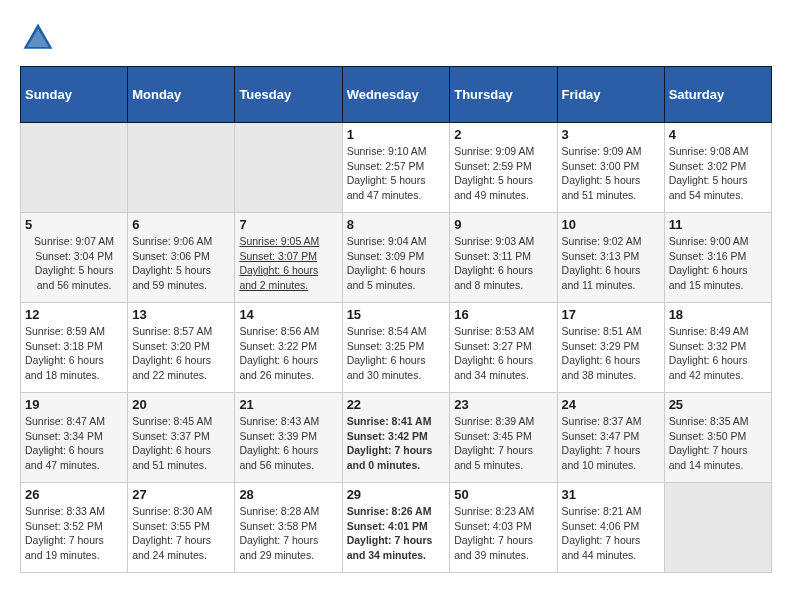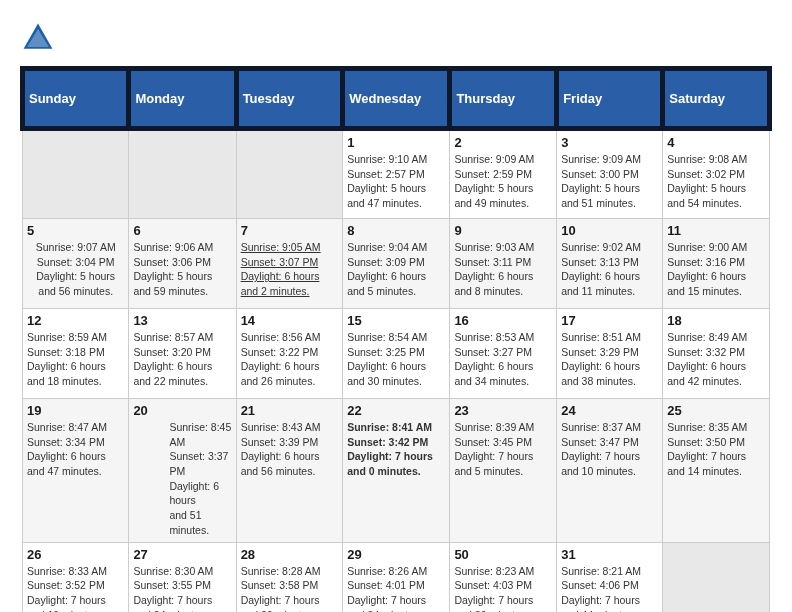--- a/index.html
+++ b/index.html
@@ -49,21 +49,21 @@
       border-collapse: collapse;
       font-size: 11px;
     }
     .calendar th {
       background: #2a5ea7;
       color: #fff;
       padding: 20px 4px;
       text-align: left;
       font-size: 13px;
       font-weight: bold;
-      border: 5px solid #0f172a;
+      border: 1px solid #0f172a;
     }
     .calendar td {
       border: 1px solid #ccc;
       vertical-align: top;
       padding: 4px;
       width: 108px;
       min-height: 90px;
       height: 90px;
       background: #fff;
     }
@@ -257,21 +257,21 @@
       <tr>
         <td style="background: rgb(245, 245, 245);">
           <span class="day-number">19</span>
           <div class="day-info" style="white-space: pre-line;">Sunrise: 8:47 AM
 Sunset: 3:34 PM
 Daylight: 6 hours
 and 47 minutes.</div>
         </td>
         <td style="background: rgb(245, 245, 245);">
           <span class="day-number">20</span>
-          <div class="day-info" style="white-space: pre-line; margin-left: 36px;">Sunrise: 8:45 AM
+          <div class="day-info" style="white-space: pre-line;">Sunrise: 8:45 AM
 Sunset: 3:37 PM
 Daylight: 6 hours
 and 51 minutes.</div>
         </td>
         <td style="background: rgb(245, 245, 245); margin-top: 12px;">
           <span class="day-number">21</span>
           <div class="day-info" style="white-space: pre-line;">Sunrise: 8:43 AM
 Sunset: 3:39 PM
 Daylight: 6 hours
 and 56 minutes.</div>
@@ -322,21 +322,21 @@
         </td>
         <td>
           <span class="day-number">28</span>
           <div class="day-info" style="white-space: pre-line;">Sunrise: 8:28 AM
 Sunset: 3:58 PM
 Daylight: 7 hours
 and 29 minutes.</div>
         </td>
         <td>
           <span class="day-number">29</span>
-          <div class="day-info" style="white-space: pre-line;">Sunrise: 8:26 AM
+          <div class="day-info" style="white-space: pre-line; font-weight: bold;">Sunrise: 8:26 AM
 Sunset: 4:01 PM
 Daylight: 7 hours
 and 34 minutes.</div>
         </td>
         <td>
           <span class="day-number">50</span>
           <div class="day-info" style="white-space: pre-line;">Sunrise: 8:23 AM
 Sunset: 4:03 PM
 Daylight: 7 hours
 and 39 minutes.</div>

